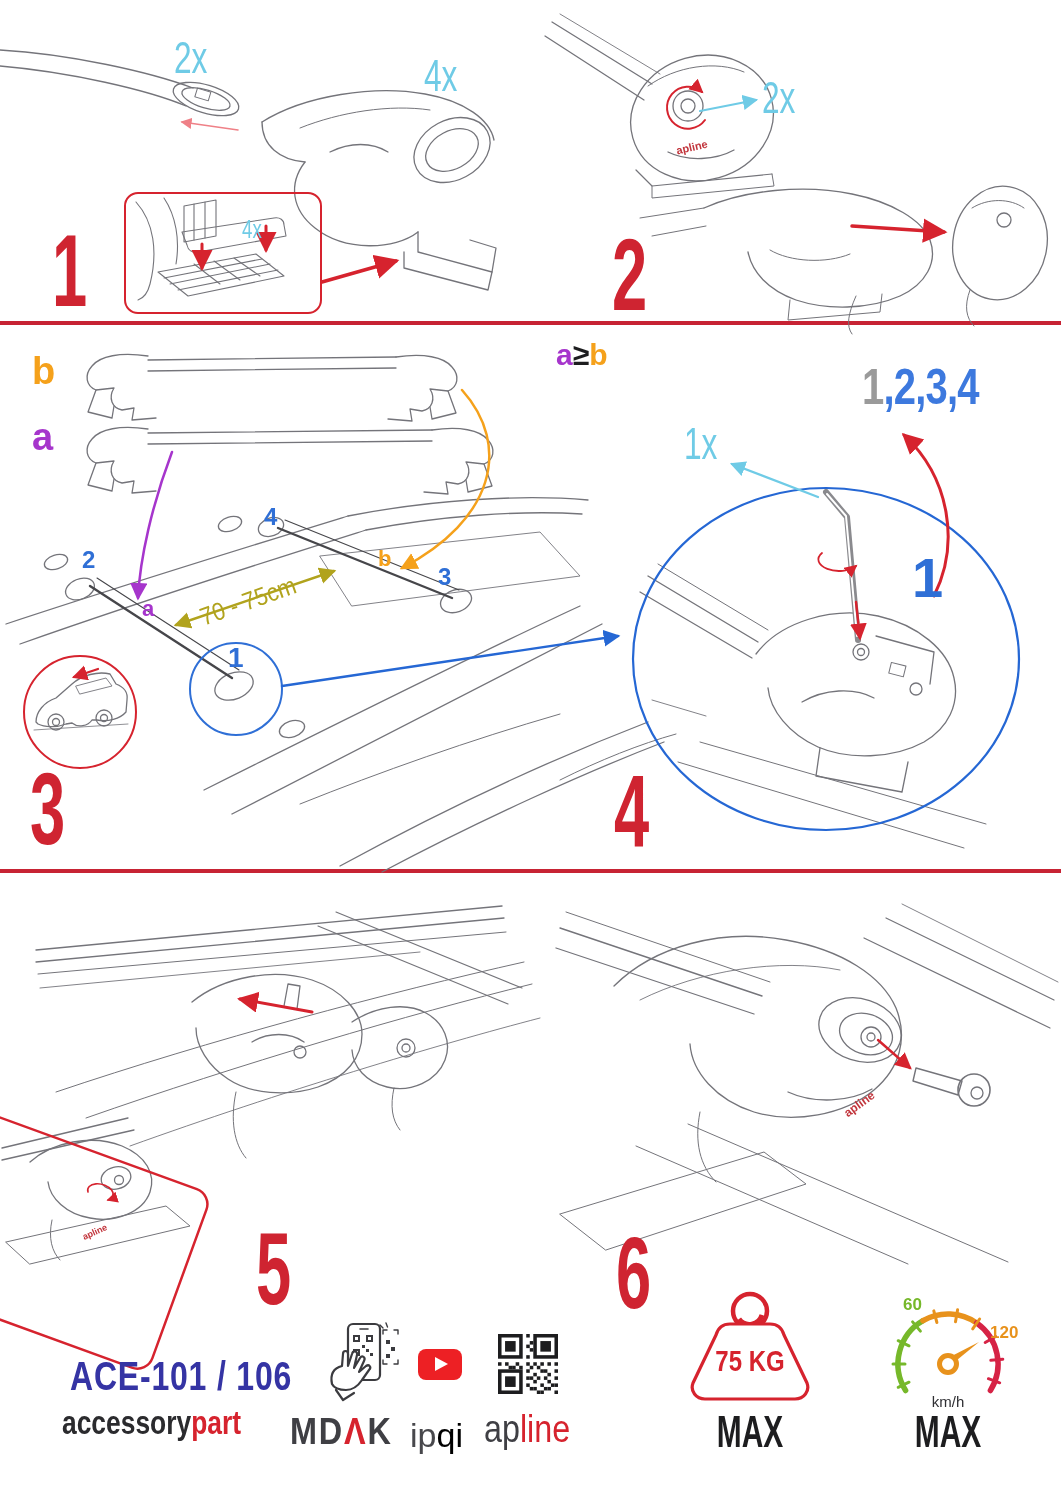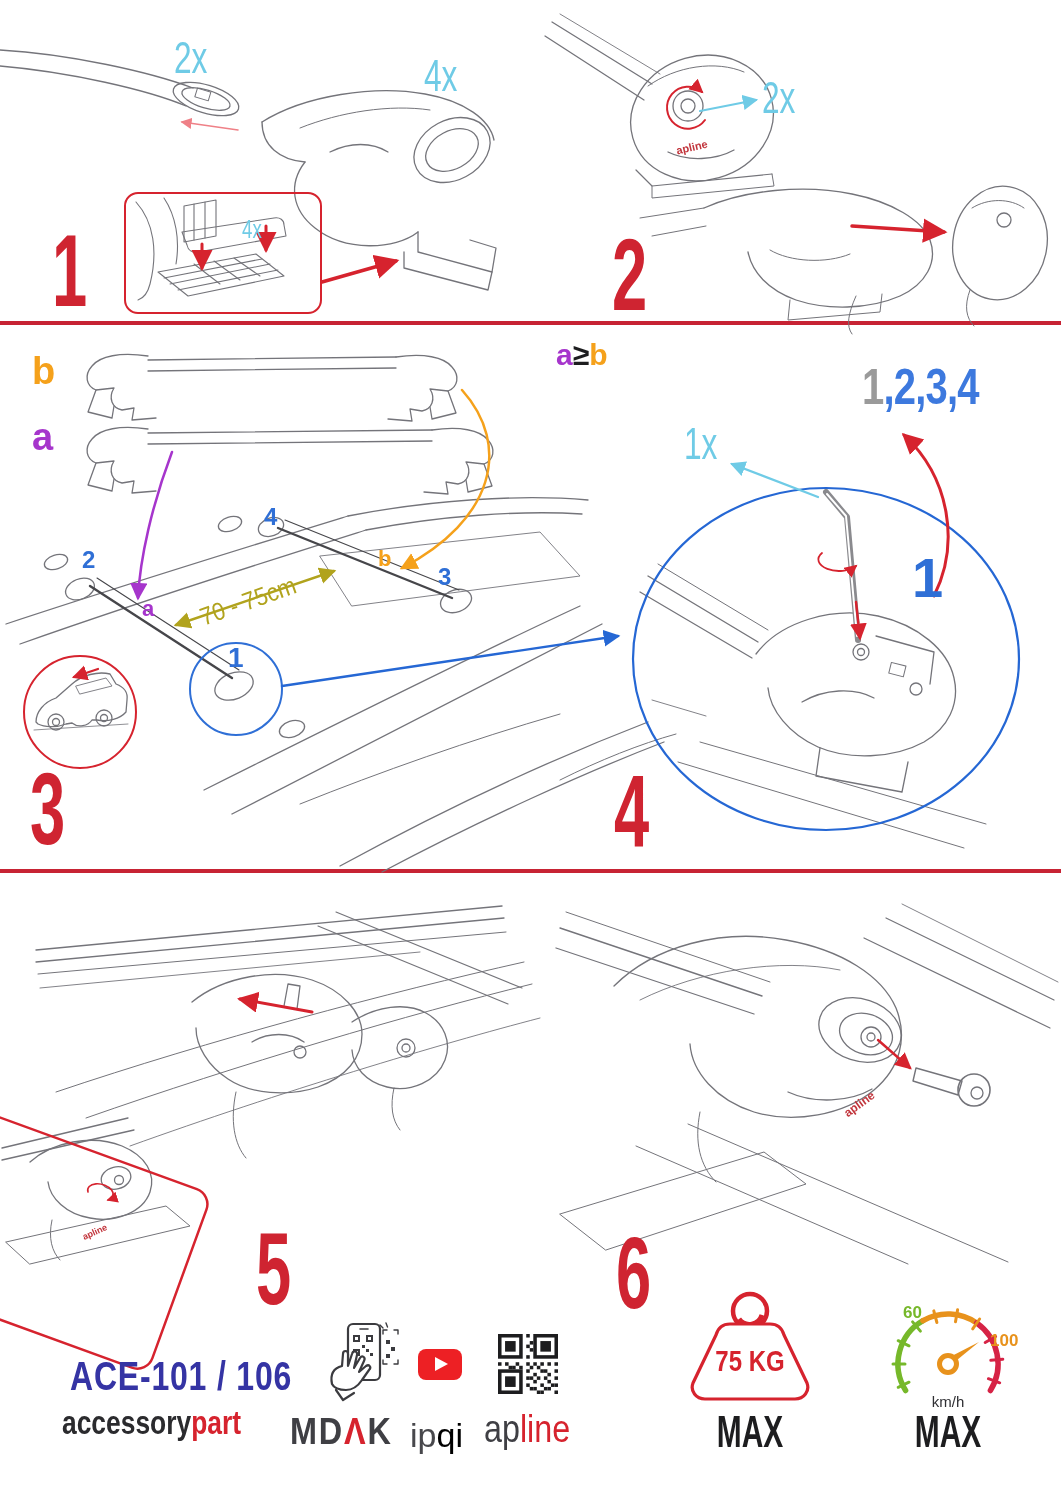--- a/index.html
+++ b/index.html
@@ -32,21 +32,21 @@
   .mdak .red{color:#d6232e}
   .ipqi{font-weight:400;font-size:34px;line-height:1;color:#48484c;white-space:nowrap;}
   .ipqi .red{color:#000000}
   .apline{font-weight:500;font-size:38px;line-height:1;color:#3f3f44;
           transform:scaleX(.85);transform-origin:0 0;white-space:nowrap;}
   .apline .red{color:#d6232e}
   .limit-val{font-weight:700;font-size:30px;color:#d6232e;text-align:center;
              transform:scaleX(.8);transform-origin:50% 0;white-space:nowrap;}
   .limit-max{font-weight:700;font-size:44px;color:#1d1d1f;text-align:center;line-height:1;
              transform:scaleX(.68);transform-origin:50% 0;}
-  .gauge-lab{font-weight:700;font-size:17px;line-height:1;margin-top:8px;}
+  .gauge-lab{font-weight:700;font-size:17px;line-height:1;}
   .gauge-unit{font-weight:500;font-size:15px;color:#2f2f33;text-align:center;line-height:1;}
   .yt{position:absolute;left:418px;top:1349px;width:44px;height:31px;background:#ed2024;border-radius:8px;}
   .yt span{position:absolute;left:17px;top:8px;width:0;height:0;
            border-top:7.5px solid transparent;border-bottom:7.5px solid transparent;border-left:13px solid #fff;}
 </style>
 </head>
 <body>
 
 <div id="canvas">
 
@@ -446,17 +446,17 @@
         <path d="M67.5,21.7 L69.6,9.8" stroke="#e8921c"></path>
       <path d="M84.7,28.8 L91.6,19" stroke="#e8921c"></path>
       <path d="M97.2,42.5 L107.6,36.5" stroke="#d62345"></path>
         <path d="M102.8,60.3 L114.8,59.2" stroke="#d62345"></path>
       <path d="M100.4,78.7 L111.7,82.8" stroke="#d62345"></path>
     </g>
     <path d="M55,60.5 L91,42 L58,69 Z" fill="#e8921c" stroke="none"></path>
     <circle cx="60" cy="64" r="8.5" stroke="#e8921c" stroke-width="5" fill="#fff"></circle>
   </svg>
   <div class="abs gauge-lab" style="left:903px;top:1296px;color:#76b82a;z-index:5">60</div>
-  <div class="abs gauge-lab" style="left:990px;top:1324px;color:#e8921c;z-index:5">100</div>
+  <div class="abs gauge-lab" style="left:990px;top:1324px;color:#e8921c;z-index:5">120</div>
   <div class="abs gauge-unit" style="left:888px;top:1394px;width:120px;z-index:5">km/h</div>
   <div class="abs limit-max" style="left:888px;top:1410px;width:120px;z-index:5">MAX</div>
 
 </div>
 
 </body></html>

